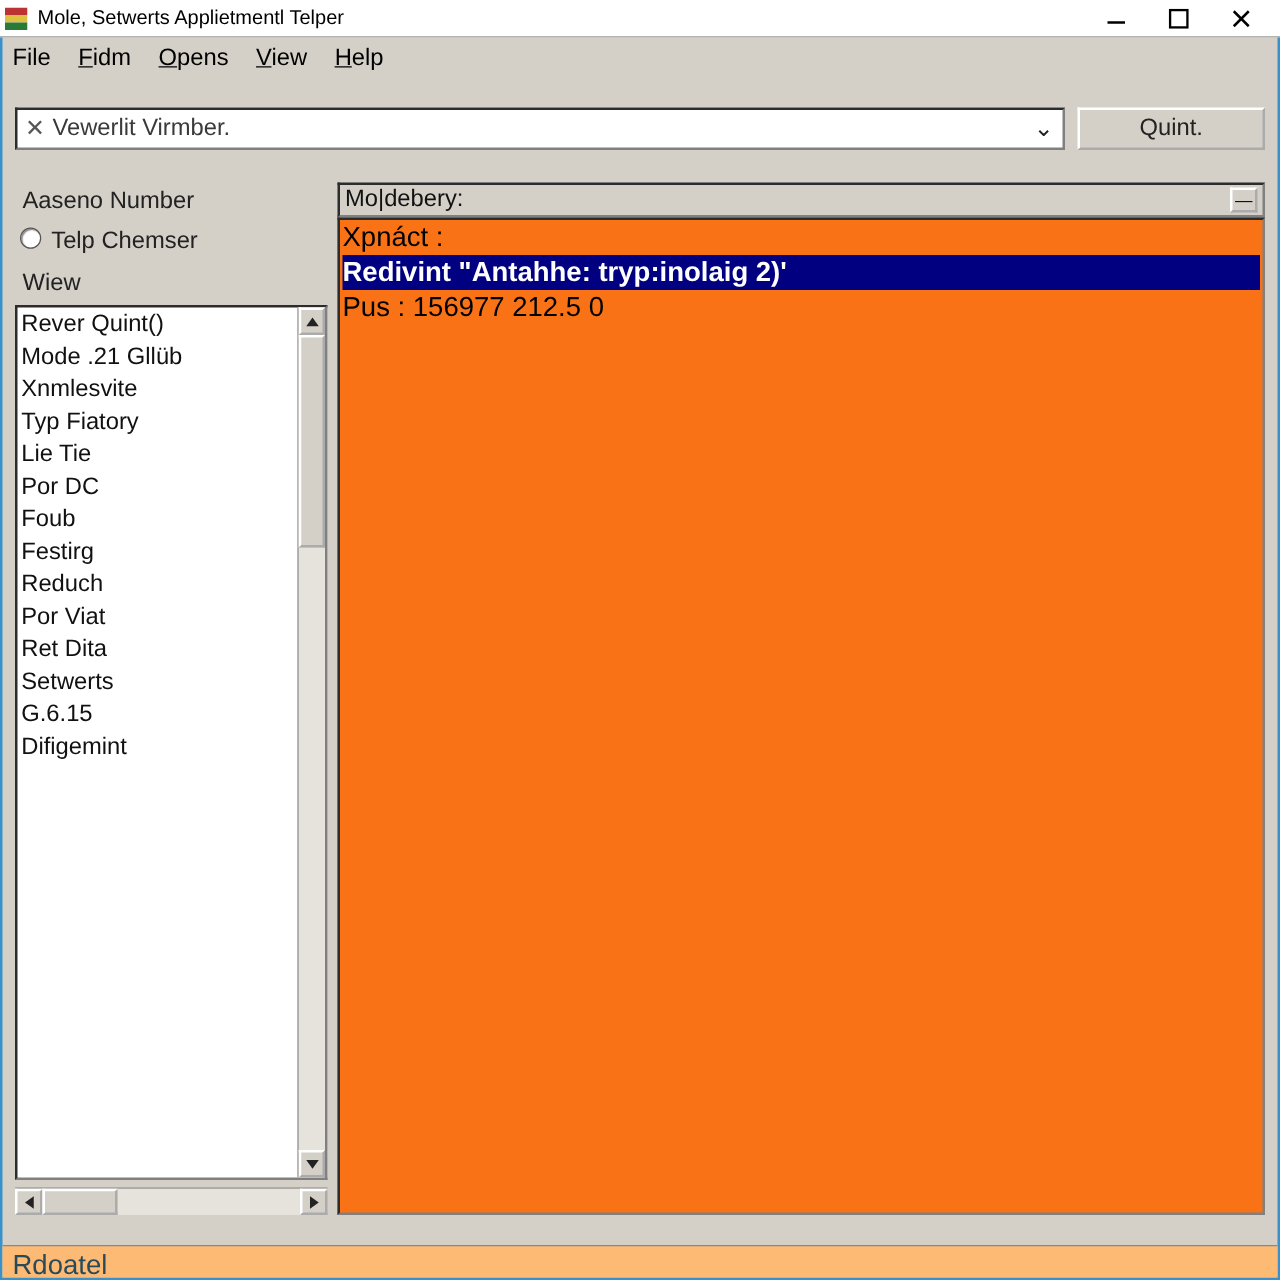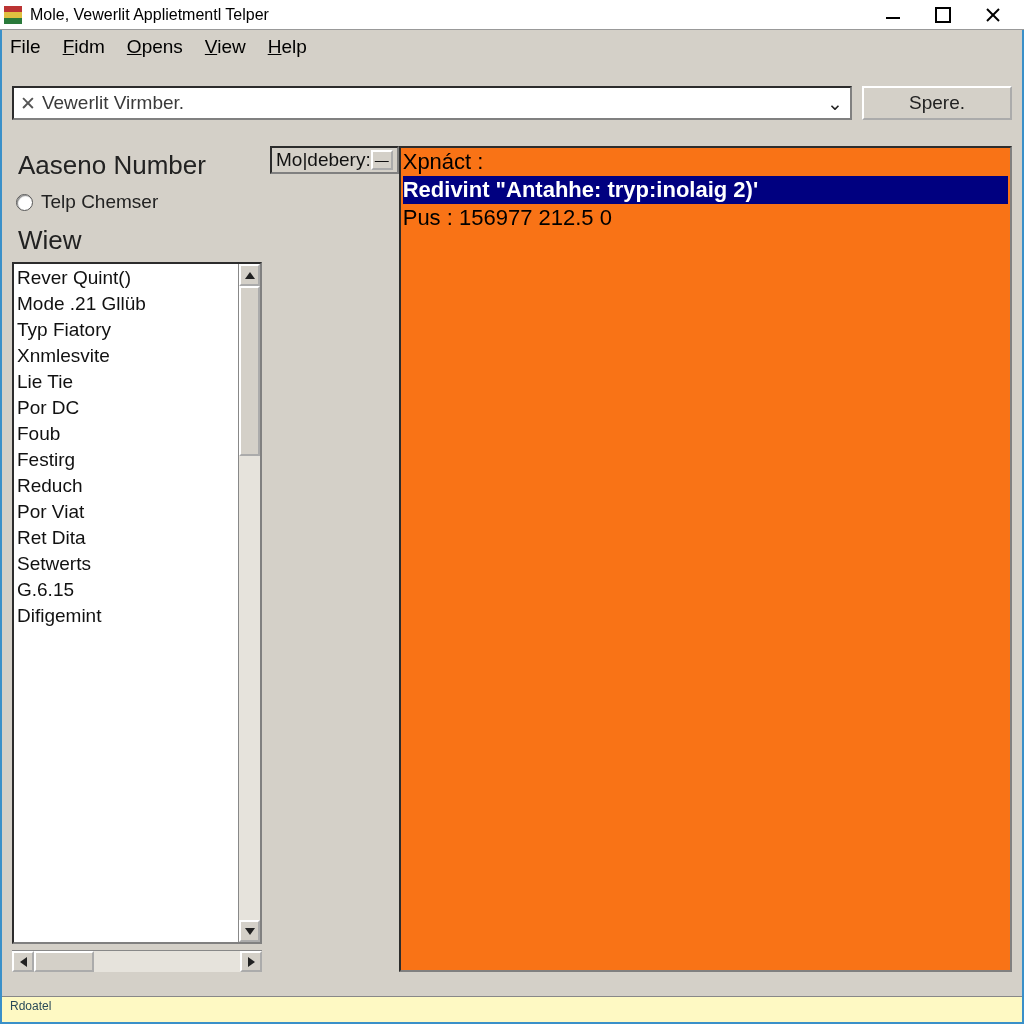--- a/index.html
+++ b/index.html
@@ -27,70 +27,70 @@
 .combo .combo-x { margin-right: 6px; color: #555; }
 .combo .combo-text { flex: 1; }
 .combo .combo-arrow { width: 18px; text-align: center; color: #222; }
 .btn { height: 34px; min-width: 150px; background: #d4d0c8; border: 2px outset #fff; font-size: 19px; color: #222; cursor: default; }
 
 
 .body-area { flex: 1; display: flex; gap: 8px; padding: 4px 10px 8px 10px; overflow: hidden; }
 
 
 .left-col { width: 250px; display: flex; flex-direction: column; gap: 4px; }
-.section-label { font-size: 26px; color: #222; padding: 4px 2px 2px 6px; }
-.radio-row { display: flex; align-items: center; gap: 8px; padding: 4px 2px 4px 4px; font-size: 19px; color: #222; }
+.section-label { font-size: 19px; color: #222; padding: 4px 2px 2px 6px; }
+.radio-row { display: flex; align-items: flex-start; gap: 8px; padding: 4px 2px 4px 4px; font-size: 19px; color: #222; }
 .radio-circle { width: 17px; height: 17px; border: 1px solid #555; border-radius: 50%; background: #fff; box-shadow: inset 1px 1px 1px #888; }
 .listbox-wrap { position: relative; flex: 1; min-height: 0; }
 .listbox { background: #fff; border: 2px inset #808080; font-size: 19px; line-height: 26px; color: #111; overflow: hidden; padding: 1px 1px 1px 3px; height: 100%; }
 .listbox .li { white-space: nowrap; cursor: default; }
 .list-top { height: 480px; }
 .list-bot { height: 190px; }
 
 
 .vscroll { position: absolute; right: 2px; top: 2px; bottom: 2px; width: 22px; background: #d4d0c8; border-left: 1px solid #888; display: flex; flex-direction: column; }
 .sbtn { height: 22px; background: #d4d0c8; border: 2px outset #fff; display: flex; align-items: center; justify-content: center; }
 .strack { flex: 1; background: #e6e3dc; }
 .sthumb { background: #d4d0c8; border: 2px outset #fff; }
 
 
 .hscroll { height: 22px; background: #d4d0c8; border-top: 1px solid #888; display: flex; margin-top: 2px; }
 .hsbtn { width: 22px; background: #d4d0c8; border: 2px outset #fff; display: flex; align-items: center; justify-content: center; }
 .hstrack { flex: 1; background: #e6e3dc; display: flex; }
 .hsthumb { background: #d4d0c8; border: 2px outset #fff; width: 60px; }
 
 
-.right-col { flex: 1; display: flex; flex-direction: row; }
+.right-col { flex: 1; display: flex; flex-direction: column; }
 .right-header { height: 28px; background: #d4d0c8; border: 2px inset #808080; display: flex; align-items: center; padding: 0 4px; font-size: 19px; color: #111; }
 .right-header .minbox { width: 22px; height: 20px; margin-left: auto; border: 2px outset #fff; background: #d4d0c8; display: flex; align-items: flex-end; justify-content: center; font-size: 14px; }
 .console { flex: 1; background: #f97316; border: 2px inset #808080; font-family: "Courier New", monospace; font-size: 22px; line-height: 28px; padding: 0 2px; overflow: hidden; }
 .console .row { white-space: pre; color: #000; }
 .console .row.sel { background: #000080; color: #fff; font-weight: bold; }
 
 
-.statusbar { height: 26px; background: #fef9c3; border-top: 1px solid #888; padding: 2px 8px 0 8px; font-size: 12px; color: #2a4a5a; }
+.statusbar { height: 26px; background: #fdba74; border-top: 1px solid #888; padding: 2px 8px 0 8px; font-size: 22px; color: #2a4a5a; }
 
 .tri { display: inline-block; width: 0; height: 0; }
 .tri-up { border-left: 5px solid transparent; border-right: 5px solid transparent; border-bottom: 7px solid #222; }
 .tri-down { border-left: 5px solid transparent; border-right: 5px solid transparent; border-top: 7px solid #222; }
 .tri-left { border-top: 5px solid transparent; border-bottom: 5px solid transparent; border-right: 7px solid #222; }
 .tri-right { border-top: 5px solid transparent; border-bottom: 5px solid transparent; border-left: 7px solid #222; }
 </style>
 </head>
 <body>
 
 <div class="titlebar">
   <span class="app-icon">
     <svg viewBox="0 0 18 18" width="18" height="18">
       <rect x="0" y="0" width="18" height="6" fill="#b33"></rect>
       <rect x="0" y="6" width="18" height="6" fill="#e0c040"></rect>
       <rect x="0" y="12" width="18" height="6" fill="#2a7a3a"></rect>
     </svg>
   </span>
-  <span class="title-text">Mole, Vewerlit Applietmentl Telper</span>
+  <span class="title-text">Mole, Setwerts Applietmentl Telper</span>
   <div class="win-controls">
     <div class="win-btn">
       <svg width="16" height="16">
           <rect x="1" y="10" width="14" height="2" fill="#000"></rect>
         </svg>
     </div>
     <div class="win-btn">
       <svg width="16" height="16">
           <rect x="1" y="1" width="14" height="14" fill="none" stroke="#000" stroke-width="2"></rect>
         </svg>
@@ -113,39 +113,39 @@
     <span class="menu-item"><span class="uline">V</span>iew</span>
     <span class="menu-item"><span class="uline">H</span>elp</span>
   </div>
 
   <div class="toolbar">
     <div class="combo">
       <span class="combo-x">✕</span>
       <span class="combo-text">Vewerlit Virmber.</span>
       <span class="combo-arrow">⌄</span>
     </div>
-    <button class="btn">Spere.</button>
+    <button class="btn">Quint.</button>
   </div>
 
   <div class="body-area">
 
     <div class="left-col">
       <div class="section-label">Aaseno Number</div>
       <div class="radio-row">
         <span class="radio-circle"></span>
         <span>Telp Chemser</span>
       </div>
       <div class="section-label">Wiew</div>
 
       <div class="listbox-wrap list-top">
         <div class="listbox">
           <div class="li">Rever Quint()</div>
           <div class="li">Mode .21 Gllüb</div>
+          <div class="li">Xnmlesvite</div>
           <div class="li">Typ Fiatory</div>
-          <div class="li">Xnmlesvite</div>
           <div class="li">Lie Tie</div>
           <div class="li">Por DC</div>
           <div class="li">Foub</div>
           <div class="li">Festirg</div>
           <div class="li">Reduch</div>
           <div class="li">Por Viat</div>
           <div class="li">Ret Dita</div>
           <div class="li">Setwerts</div>
           <div class="li">G.6.15</div>
           <div class="li">Difigemint</div>

